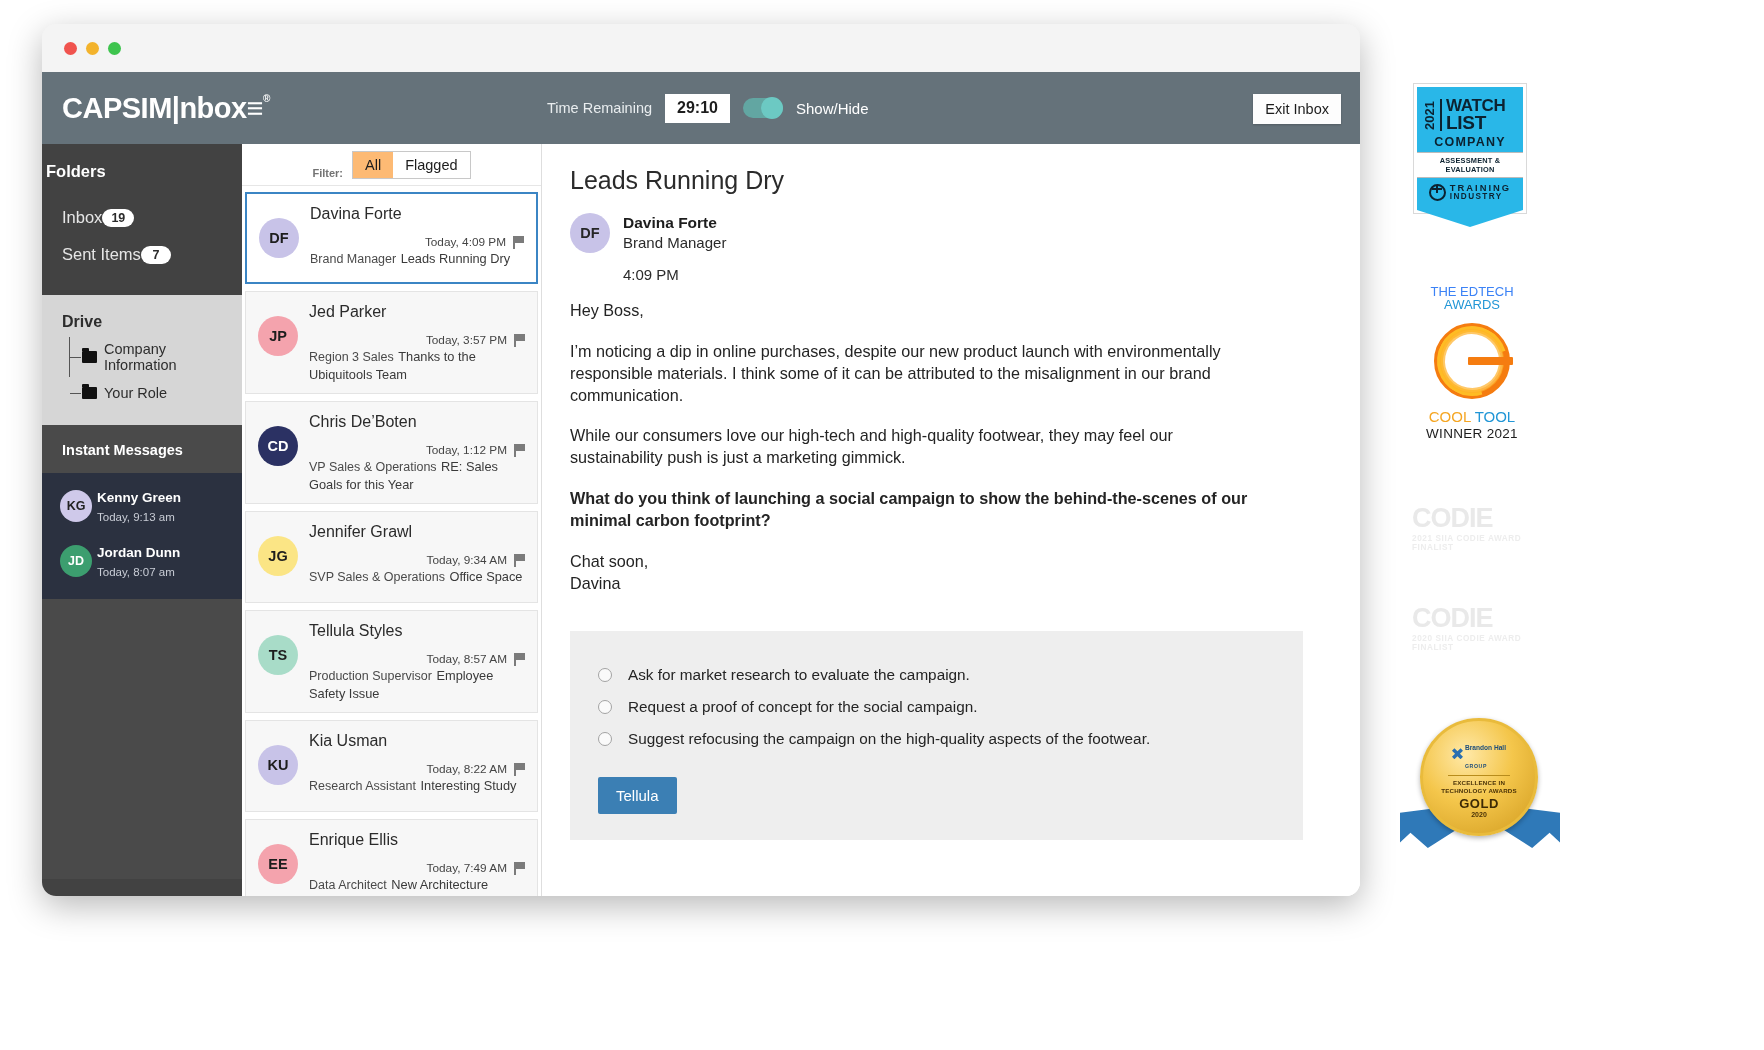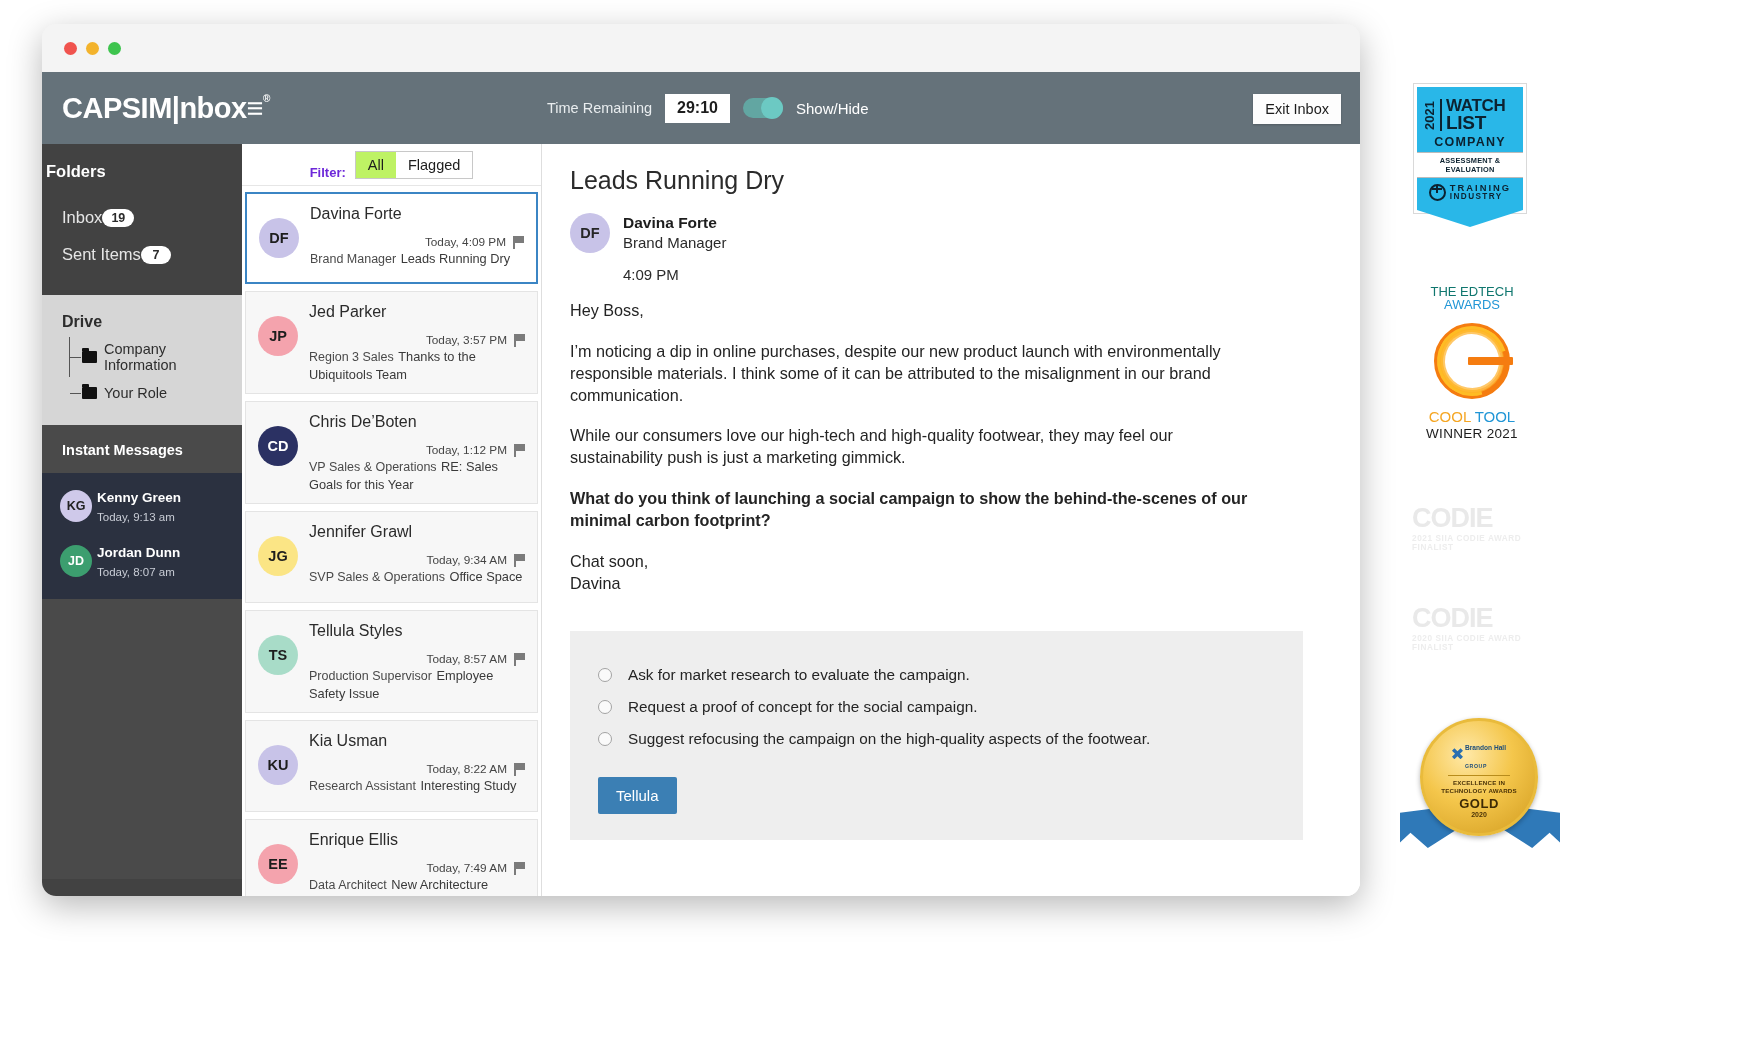--- a/index.html
+++ b/index.html
@@ -131,28 +131,28 @@
 
   
   .listcol {
     width: 300px; flex: 0 0 300px; background: #ffffff;
     border-right: 1px solid #dedede; position: relative;
   }
   .filterbar {
     height: 42px; display: flex; align-items: center; justify-content: center;
     gap: 9px; background: #ffffff; border-bottom: 1px solid #e6e6e6;
   }
-  .filter-lbl { font-size: 13px; font-weight: 700; color: #6d28d9; margin-top: 16px; }
+  .filter-lbl { font-size: 11px; font-weight: 700; color: #737373; margin-top: 16px; }
   .seg { display: flex; border: 1px solid #c8c8c8; background: #ffffff; }
   .seg button {
     font-family: "Liberation Sans", sans-serif;
     font-size: 14.5px; padding: 5px 12px; border: none; cursor: pointer;
     background: #ffffff; color: #1d1d1d;
   }
-  .seg button.active { background: #bef264; text-align: right; }
+  .seg button.active { background: #fdba74; text-align: right; }
   .mlist { height: 710px; overflow: hidden; padding-top: 6px; }
   .mitem {
     margin: 0 3px 7px 3px; padding: 11px 12px 10px 12px;
     background: #f7f7f7; border: 1px solid #e4e4e4;
     display: flex; gap: 11px; cursor: pointer; min-height: 92px;
   }
   .mitem.selected { background: #ffffff; border: 2px solid #3b85c4; }
   .m-av {
     width: 40px; height: 40px; border-radius: 50%;
     display: flex; align-items: center; justify-content: center;
@@ -253,21 +253,21 @@
     content: ""; position: absolute; left: 5.5px; top: -1px; width: 2px; height: 8px; background: #0c2230;
   }
   .wl-ti-mark::after {
     content: ""; position: absolute; left: 1.5px; top: 2.5px; width: 10px; height: 2px; background: #0c2230;
   }
   .wl-ti-text { display: flex; flex-direction: column; }
   .wl-ti-1 { font-size: 9.4px; font-weight: 700; color: #0c2230; letter-spacing: 2px; line-height: 1.05; }
   .wl-ti-2 { font-size: 8.2px; font-weight: 700; color: #0c2230; letter-spacing: 1.4px; line-height: 1.05; }
 
   .badge-edtech { left: 20px; top: 275px; width: 124px; background: #ffffff; padding: 10px 4px 8px; }
-  .et-t1 { text-align: center; font-size: 13px; color: #0f766e; line-height: 1.0; }
+  .et-t1 { text-align: center; font-size: 13px; color: #3b82f6; line-height: 1.0; }
   .et-t2 { text-align: center; font-size: 13px; color: #2196d6; line-height: 1.05; }
   .et-logo {
     width: 84px; height: 84px; margin: 7px auto 6px; position: relative;
   }
   .et-ring {
     position: absolute; inset: 4px; border: 7px solid #f57c10; border-radius: 50%;
   }
   .et-ring2 {
     position: absolute; inset: 7px; border: 6px solid rgba(255,200,40,0.85);
     border-radius: 50%; transform: rotate(28deg);

